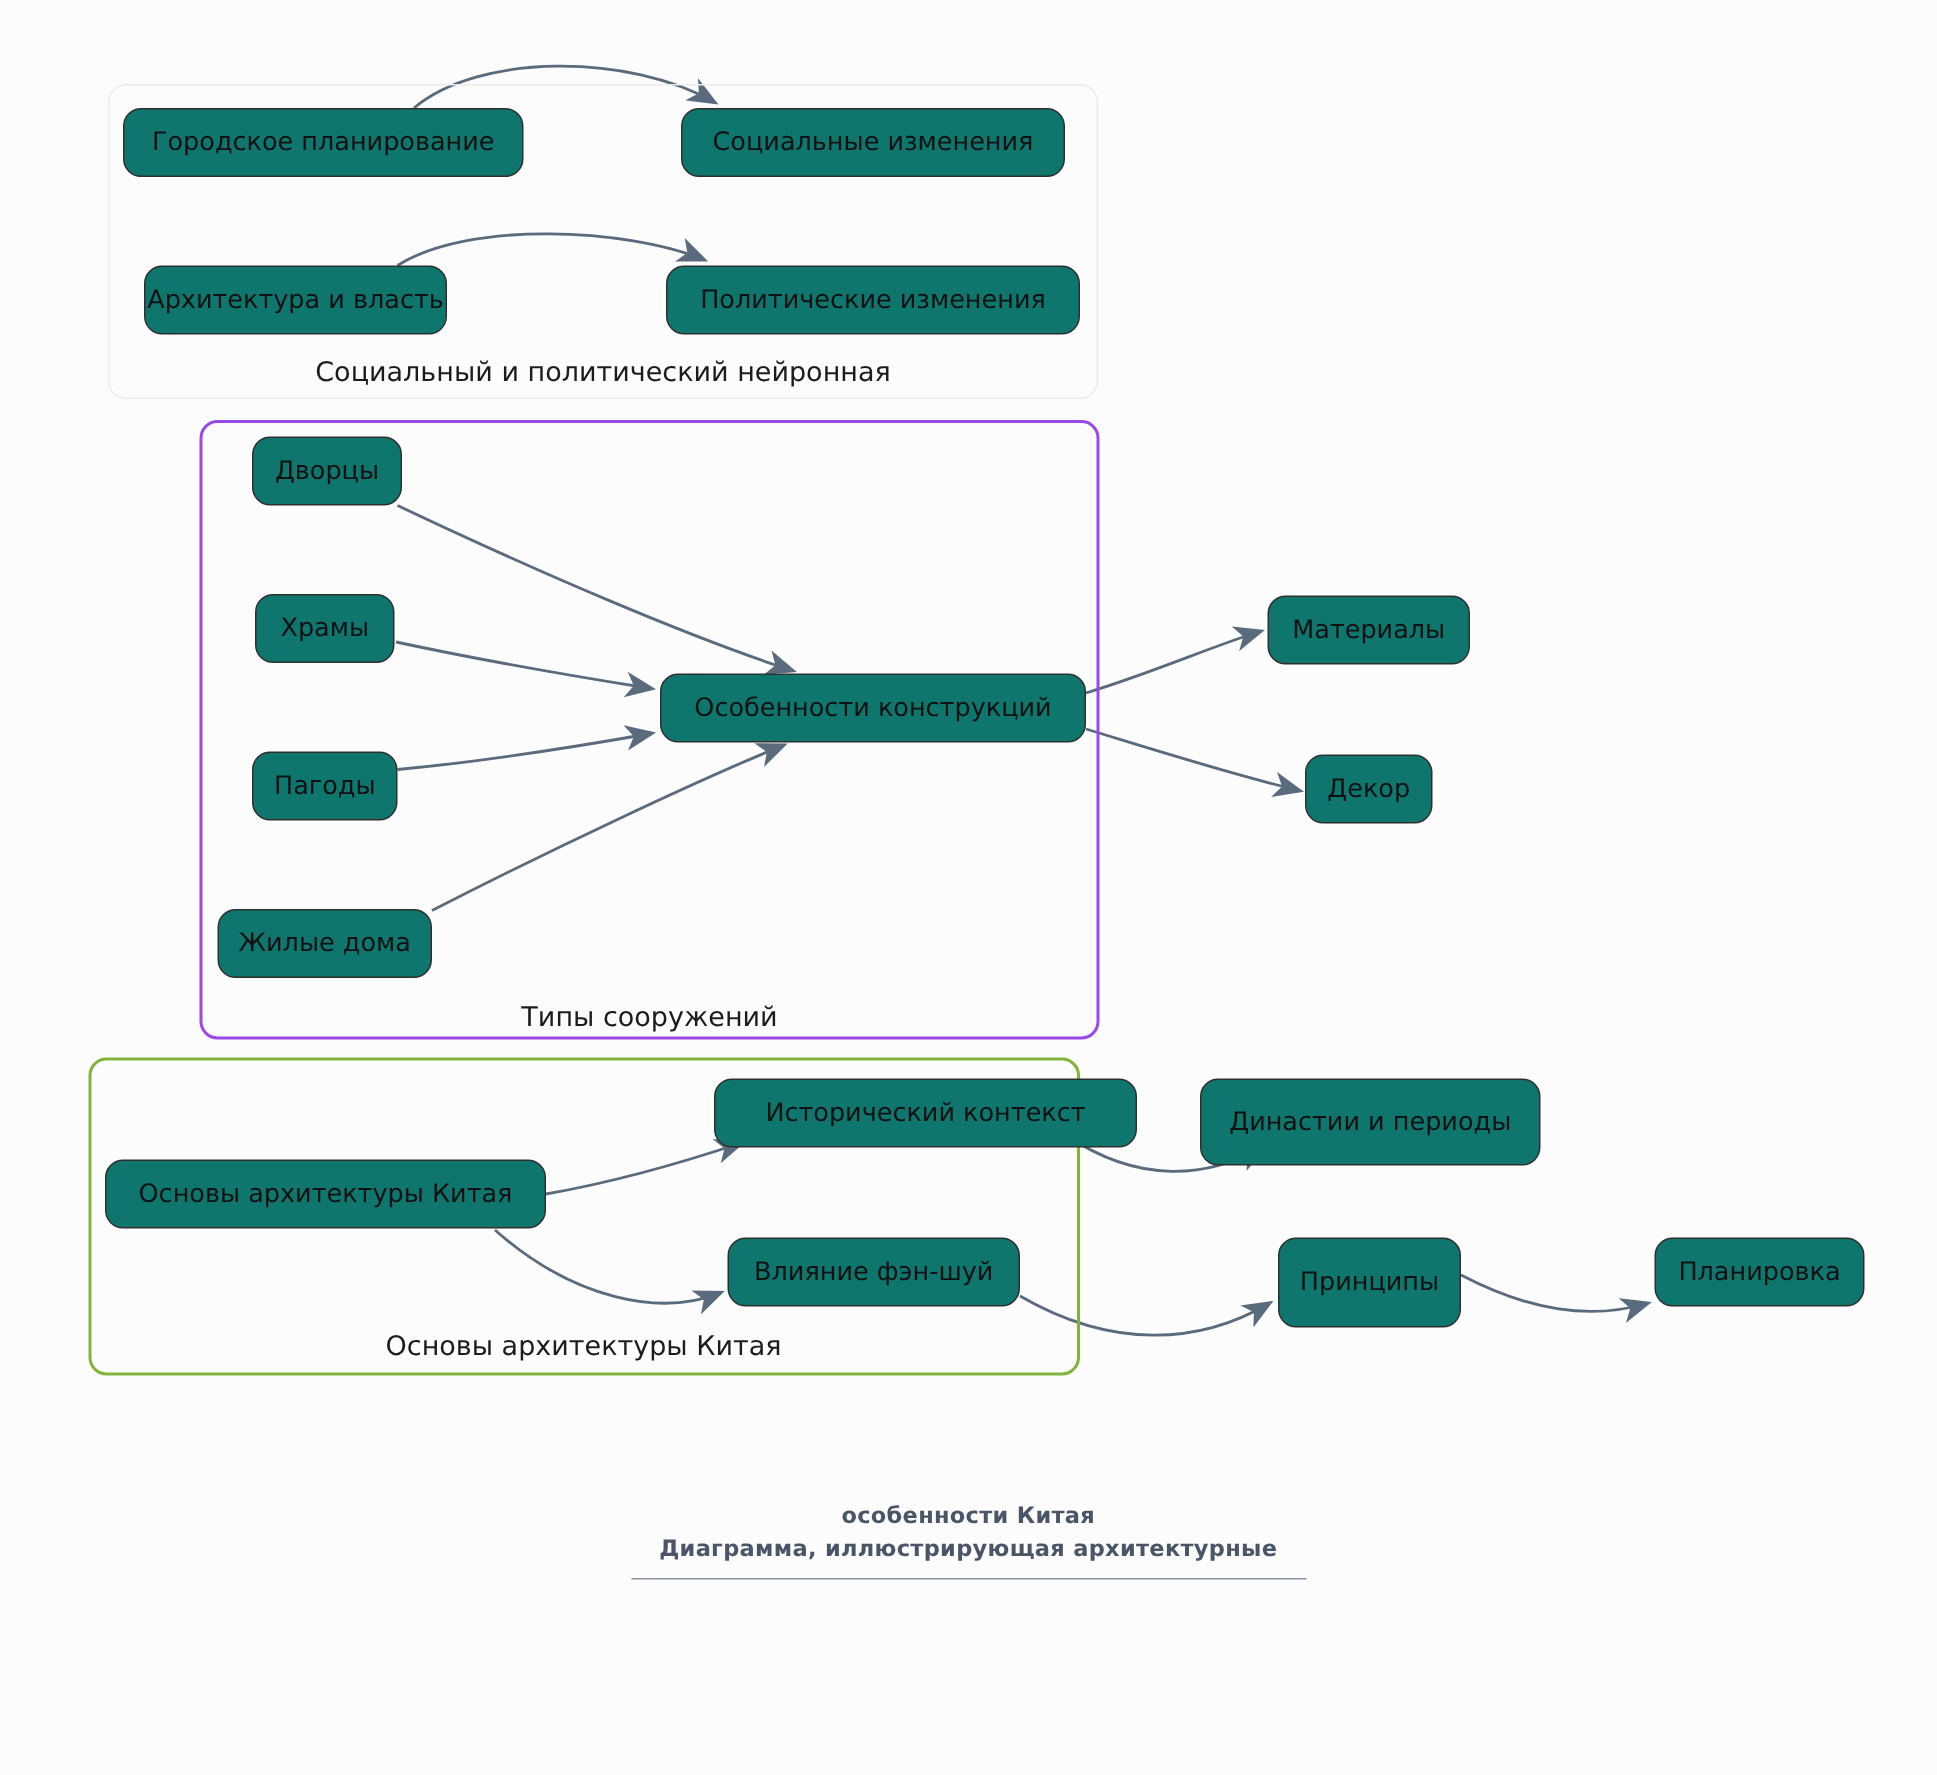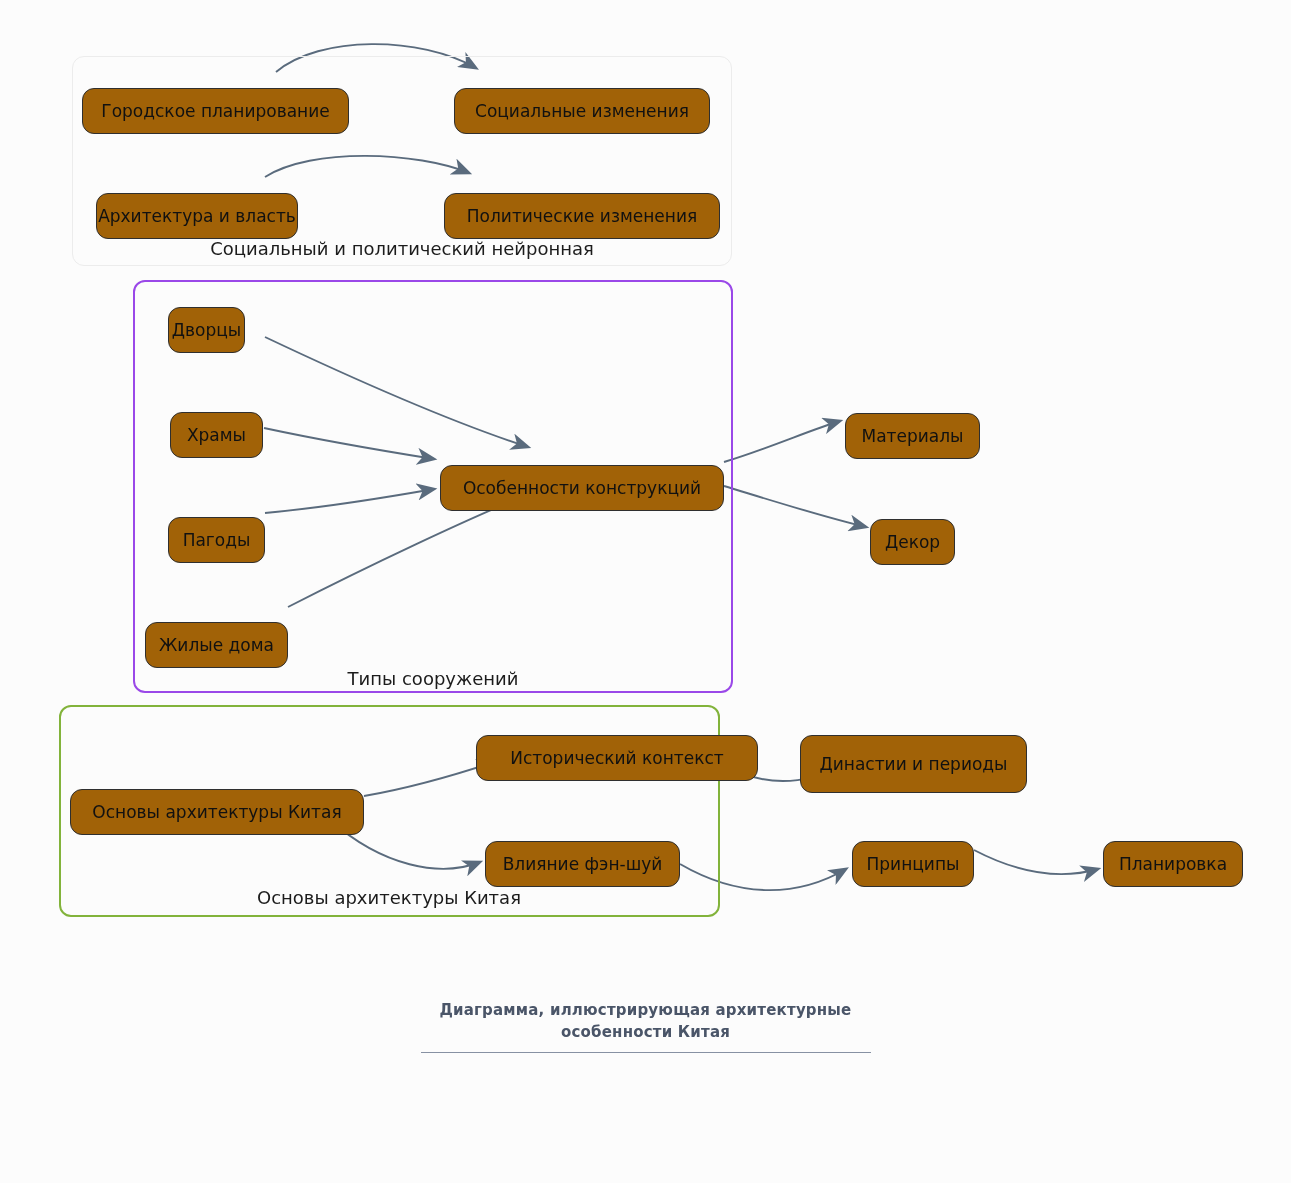--- a/index.html
+++ b/index.html
@@ -42,56 +42,55 @@
   #cluster-social  { left: 72px;  top: 56px;  width: 660px; height: 210px; border: 1.6px solid #ececec; }
   #cluster-types   { left: 133px; top: 280px; width: 600px; height: 413px; border: 2px solid #9a48e8; }
   #cluster-basics  { left: 59px;  top: 705px; width: 661px; height: 212px; border: 2px solid #82b33b; }
 
   
   .node {
     position: absolute;
     box-sizing: border-box;
     border: 1.8px solid #2f2f2f;
     border-radius: 12px;
-    background: #a16207;
+    background: #0f766e;
     display: flex;
     align-items: center;
     justify-content: center;
     font-size: 17px;
     color: #111111;
     white-space: nowrap;
     padding: 17px 10px;
     line-height: 1;
-    margin-top: 16px;
   }
 
   
   #n-urban     { left: 82px;  top: 72px;  width: 267px; height: 46px; }
   #n-social    { left: 454px; top: 72px;  width: 256px; height: 46px; }
   #n-archpower { left: 96px;  top: 177px; width: 202px; height: 46px; }
   #n-political { left: 444px; top: 177px; width: 276px; height: 46px; }
 
   
-  #n-palaces   { left: 168px; top: 291px; width: 77px;  height: 46px; text-align: center; }
+  #n-palaces   { left: 168px; top: 291px; width: 100px;  height: 46px; text-align: center; }
   #n-temples   { left: 170px; top: 396px; width: 93px;  height: 46px; }
   #n-pagodas   { left: 168px; top: 501px; width: 97px;  height: 46px; }
   #n-houses    { left: 145px; top: 606px; width: 143px; height: 46px; }
   #n-features  { left: 440px; top: 449px; width: 284px; height: 46px; }
 
   
   #n-materials { left: 845px;  top: 397px; width: 135px; height: 46px; }
   #n-decor     { left: 870px;  top: 503px; width: 85px;  height: 46px; }
 
   
   #n-basics    { left: 70px;  top: 773px; width: 294px; height: 46px; }
   #n-history   { left: 476px; top: 719px; width: 282px; height: 46px; text-align: center; }
   #n-fengshui  { left: 485px; top: 825px; width: 195px; height: 46px; }
 
   #n-dynasties { left: 800px;  top: 719px; width: 227px; height: 58px; }
-  #n-principles{ left: 852px;  top: 825px; width: 122px; height: 46px; }
+  #n-principles{ left: 852px;  top: 825px; width: 122px; height: 60px; }
   #n-layout    { left: 1103px; top: 825px; width: 140px; height: 46px; }
 
   
   #footer {
     position: absolute;
     left: 0;
     top: 1000px;
     width: 1291px;
     text-align: center;
   }
@@ -178,17 +177,17 @@
 
 <div class="node" id="n-basics">Основы архитектуры Китая</div>
 <div class="node" id="n-history">Исторический контекст</div>
 <div class="node" id="n-fengshui">Влияние фэн-шуй</div>
 <div class="node" id="n-dynasties">Династии и периоды</div>
 <div class="node" id="n-principles">Принципы</div>
 <div class="node" id="n-layout">Планировка</div>
 
 <div id="footer">
   <div id="footer-title">
+    <div>особенности Китая</div>
     <div>Диаграмма, иллюстрирующая архитектурные</div>
-    <div>особенности Китая</div>
   </div>
   <div id="footer-divider"></div>
 </div>
 
 </body></html>

